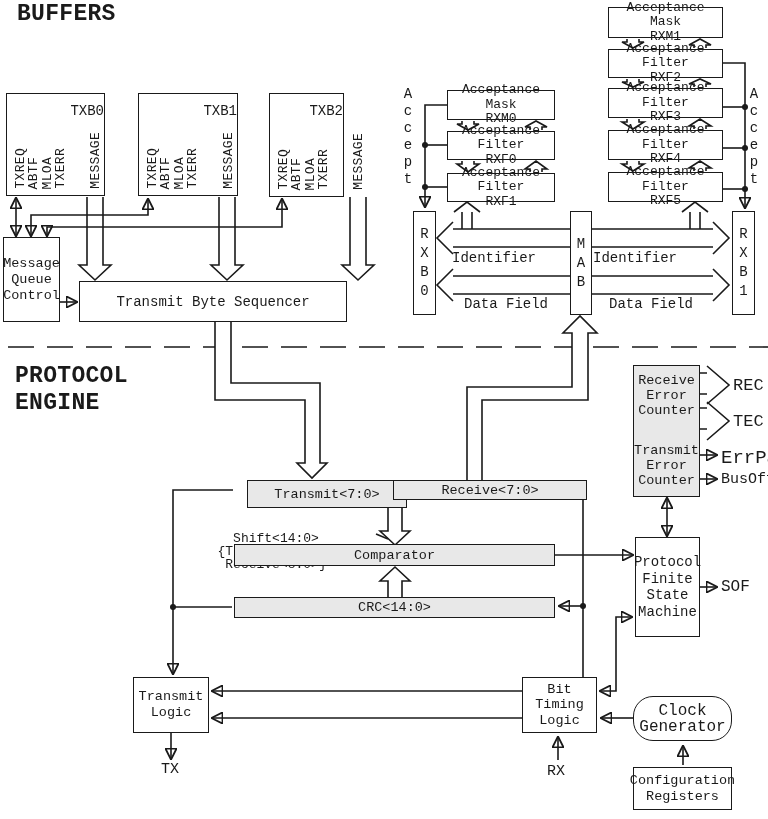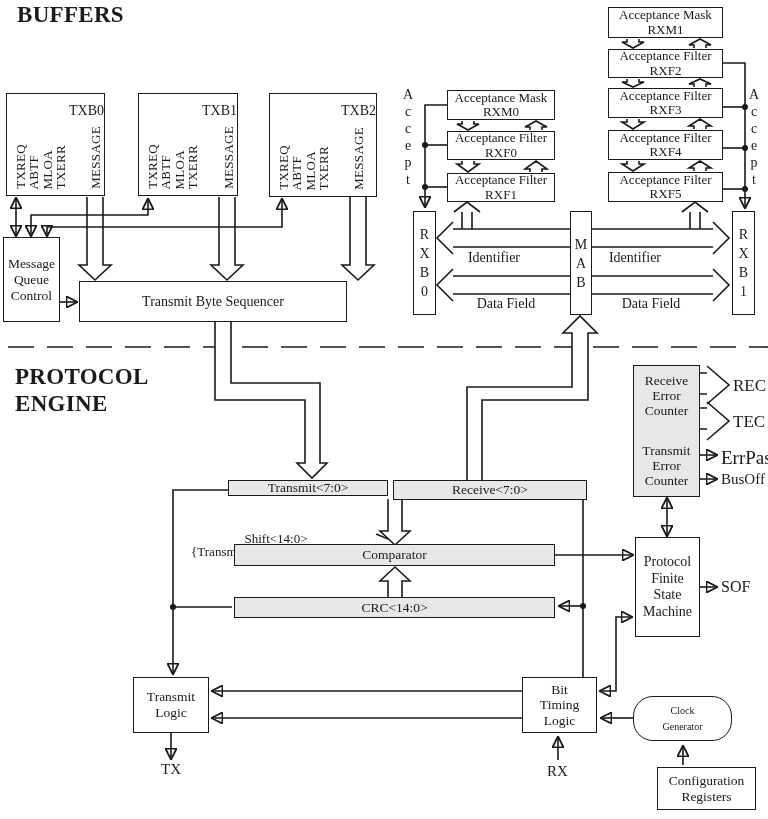--- a/index.html
+++ b/index.html
@@ -1,17 +1,17 @@
 <!DOCTYPE html>
 <html><head>
 <meta charset="utf-8">
 <style>
   html,body{margin:0;padding:0;background:#fff;}
   .canvas{position:relative;width:768px;height:819px;background:#fff;overflow:hidden;
-          font-family:Liberation Serif, serif;color:#1a1a1a;}
+          font-family:Liberation Mono, monospace;color:#1a1a1a;}
   .abs{position:absolute;}
   .box{position:absolute;border:1.6px solid #1a1a1a;background:#fff;box-sizing:border-box;}
   .gray{background:#e8e8e8;}
   .c{display:flex;align-items:center;justify-content:center;text-align:center;}
   .pre{white-space:pre-line;}
   .lbl{position:absolute;color:#1a1a1a;}
   .h1{font-weight:bold;font-size:23px;letter-spacing:.3px;line-height:27px;}
   .vtext{writing-mode:vertical-rl;transform:rotate(180deg);font-size:13px;letter-spacing:.3px;}
   .txbtitle{position:absolute;top:9px;left:0;width:100%;text-align:right;font-size:14px;}
   .accbox{font-size:13px;line-height:14.5px;}
@@ -132,21 +132,21 @@
     <span class="abs vtext" style="left:81px;bottom:6px;">MESSAGE</span>
   </div>
   <div class="box" style="left:138px;top:93px;width:100px;height:103px;">
     <div class="txbtitle">TXB1</div>
     <span class="abs vtext" style="left:6px;bottom:6px;">TXREQ</span>
     <span class="abs vtext" style="left:19px;bottom:6px;">ABTF</span>
     <span class="abs vtext" style="left:33px;bottom:6px;">MLOA</span>
     <span class="abs vtext" style="left:46px;bottom:6px;">TXERR</span>
     <span class="abs vtext" style="left:82px;bottom:6px;">MESSAGE</span>
   </div>
-  <div class="box" style="left:269px;top:93px;width:108px;height:104px;">
+  <div class="box" style="left:269px;top:93px;width:75px;height:104px;">
     <div class="txbtitle">TXB2</div>
     <span class="abs vtext" style="left:6px;bottom:6px;">TXREQ</span>
     <span class="abs vtext" style="left:19px;bottom:6px;">ABTF</span>
     <span class="abs vtext" style="left:33px;bottom:6px;">MLOA</span>
     <span class="abs vtext" style="left:46px;bottom:6px;">TXERR</span>
     <span class="abs vtext" style="left:81px;bottom:6px;">MESSAGE</span>
   </div>
 
   <div class="box c pre" style="left:3px;top:237px;width:57px;height:85px;font-size:13.5px;line-height:16px;">Message
 Queue
@@ -194,21 +194,21 @@
   <div class="box c pre stack" style="left:732px;top:211px;width:23px;height:104px;">R
 X
 B
 1</div>
 
   <div class="lbl" style="left:444px;top:250px;width:100px;text-align:center;font-size:14px;">Identifier</div>
   <div class="lbl" style="left:453px;top:296px;width:106px;text-align:center;font-size:14px;">Data Field</div>
   <div class="lbl" style="left:585px;top:250px;width:100px;text-align:center;font-size:14px;">Identifier</div>
   <div class="lbl" style="left:601px;top:296px;width:100px;text-align:center;font-size:14px;">Data Field</div>
 
-  <div class="box gray c regtxt" style="left:228px;top:480px;width:160px;height:16px;">Transmit&lt;7:0&gt;</div>
+  <div class="box gray c regtxt" style="left:247px;top:480px;width:160px;height:28px;">Transmit&lt;7:0&gt;</div>
   <div class="box gray c regtxt" style="left:393px;top:480px;width:194px;height:20px;">Receive&lt;7:0&gt;</div>
   <div class="lbl pre" style="left:170px;top:532px;width:212px;text-align:center;font-size:13px;line-height:13px;">Shift&lt;14:0&gt;
 {Transmit&lt;5:0&gt;, Receive&lt;8:0&gt;}</div>
   <div class="box gray c regtxt" style="left:234px;top:544px;width:321px;height:22px;">Comparator</div>
   <div class="box gray c regtxt" style="left:234px;top:597px;width:321px;height:21px;">CRC&lt;14:0&gt;</div>
 
   <div class="box gray" style="left:633px;top:365px;width:67px;height:132px;">
     <div class="abs pre" style="left:0;top:7px;width:100%;text-align:center;font-size:13.5px;line-height:15px;">Receive
 Error
 Counter</div>
@@ -220,23 +220,23 @@
   <div class="box c pre" style="left:635px;top:537px;width:65px;height:100px;font-size:14px;line-height:16.5px;">Protocol
 Finite
 State
 Machine</div>
 
   <div class="box c pre" style="left:133px;top:677px;width:76px;height:56px;font-size:13.5px;line-height:16px;">Transmit
 Logic</div>
   <div class="box c pre" style="left:522px;top:677px;width:75px;height:56px;font-size:13.5px;line-height:15.5px;">Bit
 Timing
 Logic</div>
-  <div class="box c pre" style="left:633px;top:696px;width:99px;height:45px;font-size:10px;line-height:16px;border-radius:20px;">Clock
+  <div class="box c pre" style="left:633px;top:696px;width:99px;height:45px;font-size:16px;line-height:16px;border-radius:20px;">Clock
 Generator</div>
-  <div class="box c pre" style="left:633px;top:767px;width:99px;height:43px;font-size:13.5px;line-height:16px;margin-left:24px;">Configuration
+  <div class="box c pre" style="left:633px;top:767px;width:99px;height:43px;font-size:13.5px;line-height:16px;">Configuration
 Registers</div>
 
   <div class="lbl" style="left:733px;top:376px;font-size:17px;">REC</div>
   <div class="lbl" style="left:733px;top:412px;font-size:17px;">TEC</div>
   <div class="lbl" style="left:721px;top:447px;font-size:19px;">ErrPas</div>
   <div class="lbl" style="left:721px;top:471px;font-size:15px;">BusOff</div>
   <div class="lbl" style="left:721px;top:578px;font-size:16px;">SOF</div>
   <div class="lbl" style="left:161px;top:761px;font-size:15px;">TX</div>
   <div class="lbl" style="left:547px;top:763px;font-size:15px;">RX</div>
 

